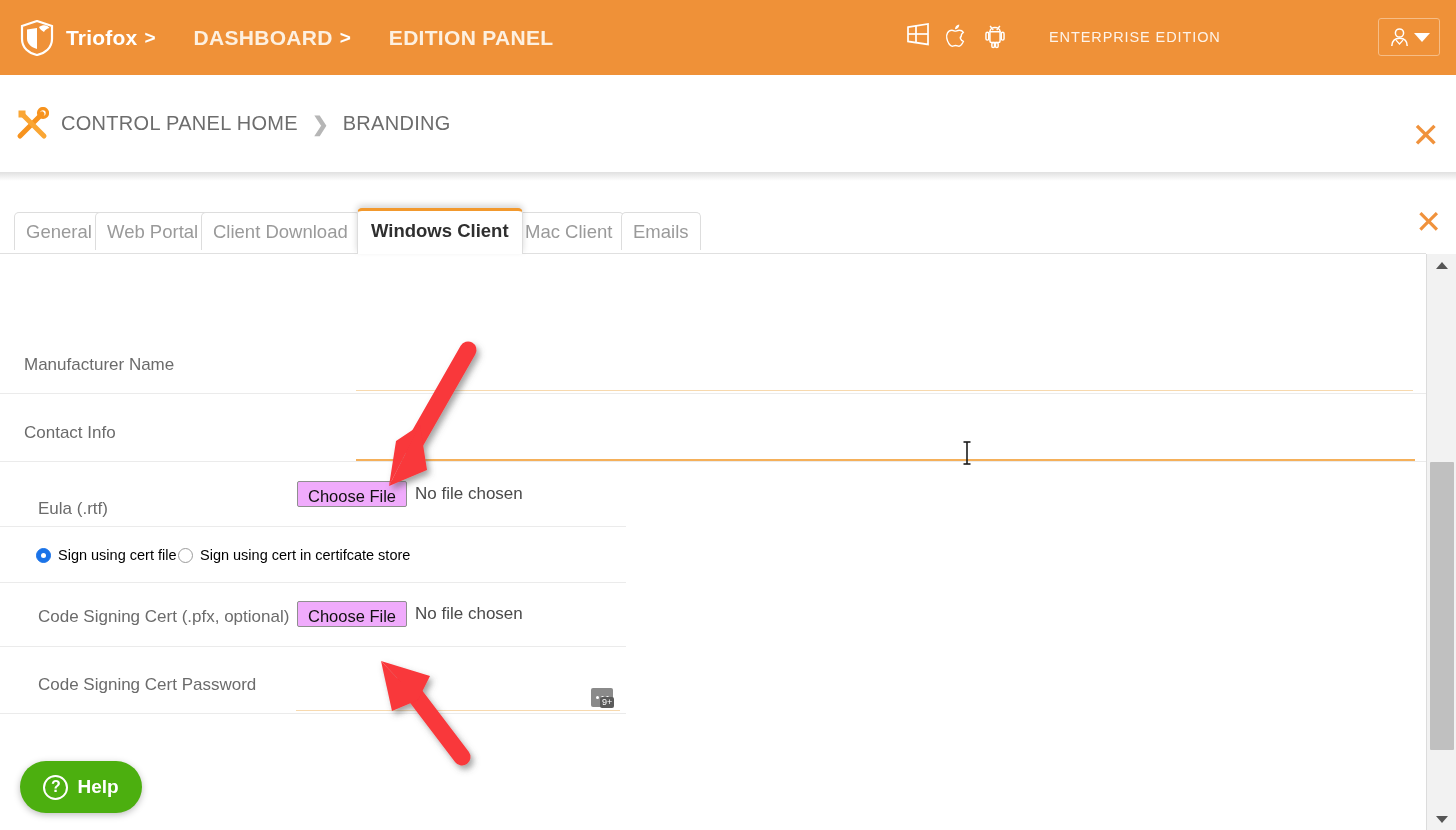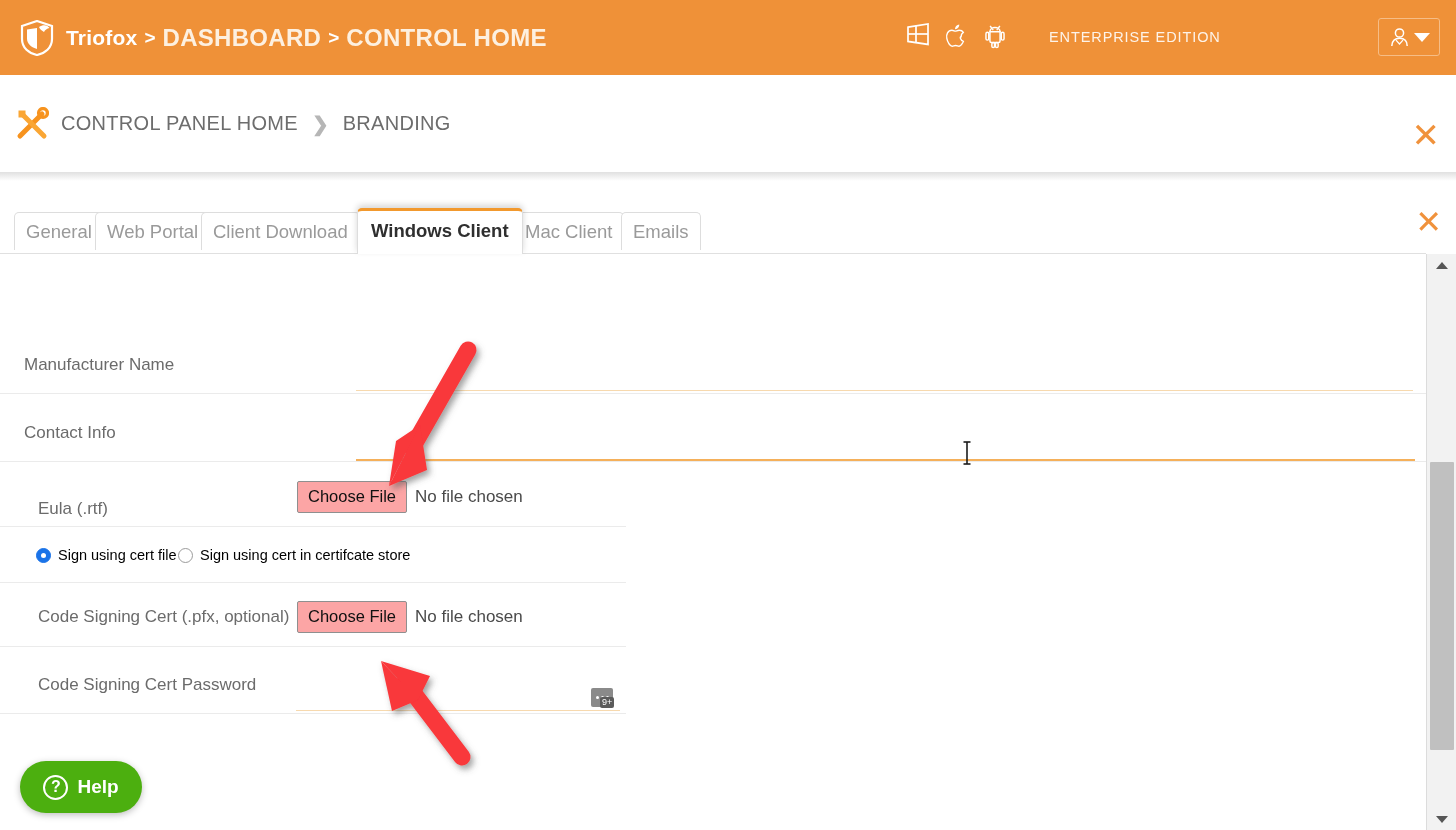--- a/index.html
+++ b/index.html
@@ -18,21 +18,21 @@
     display: flex; align-items: center;
   }
   .brand-wrap { display: flex; align-items: center; margin-left: 20px; }
   .logo-shield { width: 34px; height: 36px; flex: 0 0 auto; }
   .brand-name {
     color: #ffffff; font-size: 21px; font-weight: bold;
     margin-left: 12px; letter-spacing: .2px;
   }
   .crumb-sep { color: #ffffff; font-size: 19px; font-weight: bold; margin: 0 7px; }
   .crumb-link {
-    color: #fdf0e0; font-size: 24px; font-weight: bold; letter-spacing: .3px;
+    color: #fdf0e0; font-size: 21px; font-weight: bold; letter-spacing: .3px; margin-left: 31px;
   }
   .top-os-icons {
     position: absolute; left: 905px; top: 21px;
     display: flex; align-items: center; gap: 13px;
   }
   .os-ic { width: 26px; height: 30px; display: block; }
   .edition-label {
     position: absolute; left: 1049px; top: 29px;
     color: #fdf3e9; font-size: 14.5px; letter-spacing: .9px;
   }
@@ -116,25 +116,25 @@
   }
   .fval { position: absolute; color: #5a5a5a; font-size: 17.5px; }
   .uline { position: absolute; height: 1px; }
   .uline.gray  { background: #b9b9b9; }
   .uline.faint { background: #f7d9ae; }
   .uline.bold  { background: #f5b05a; height: 2px; }
 
   
   .filerow { position: absolute; display: flex; align-items: center; }
   .btn-file {
-    background: #fca5a5;
+    background: #f0abfc;
     border: 1px solid #8f8f8f; border-radius: 2px;
     color: #101010; font-size: 16.5px;
     font-family: "Liberation Sans", sans-serif;
-    padding: 5px 10px 6px 10px; cursor: pointer;
+    padding: 5px 10px 0 10px; cursor: pointer;
   }
   .filename { color: #4a4a4a; font-size: 17px; margin-left: 8px; }
 
   
   .radiorow { position: absolute; display: flex; align-items: center; }
   .rdo {
     width: 15px; height: 15px; border-radius: 50%;
     border: 1px solid #9b9b9b; background: #fff; flex: 0 0 auto;
     display: inline-block; position: relative; cursor: pointer;
   }
@@ -224,21 +224,21 @@
         <svg viewBox="0 0 34 36" width="34" height="36">
           <path d="M17 1 L32 6 V19 C32 28 25 33.5 17 35 C9 33.5 2 28 2 19 V6 Z" fill="none" stroke="#ffffff" stroke-width="2.2"></path>
           <path d="M17 8 L17 29 C11.5 27.5 7 24 7 18.5 V9.5 Z" fill="#ffffff"></path>
           <path d="M19 7 C23 4 28 5 29.5 8 C27 8.5 25 10 24 12 C22 10.5 20 9.5 19 7 Z" fill="#ffffff"></path>
         </svg>
       </span>
       <span class="brand-name">Triofox</span>
       <span class="crumb-sep">&gt;</span>
       <span class="crumb-link">DASHBOARD</span>
       <span class="crumb-sep">&gt;</span>
-      <span class="crumb-link">CONTROL HOME</span>
+      <span class="crumb-link">EDITION PANEL</span>
     </div>
 
     <div class="top-os-icons">
       <span class="os-ic">
         <svg viewBox="0 0 26 26" width="26" height="26">
           <g fill="none" stroke="#ffffff" stroke-width="1.7">
             <path d="M3 6.2 L23 3 V23.4 L3 20.4 Z"></path>
             <path d="M3 13 H23"></path>
               <path d="M11 4.5 V21.7"></path>
           </g>

